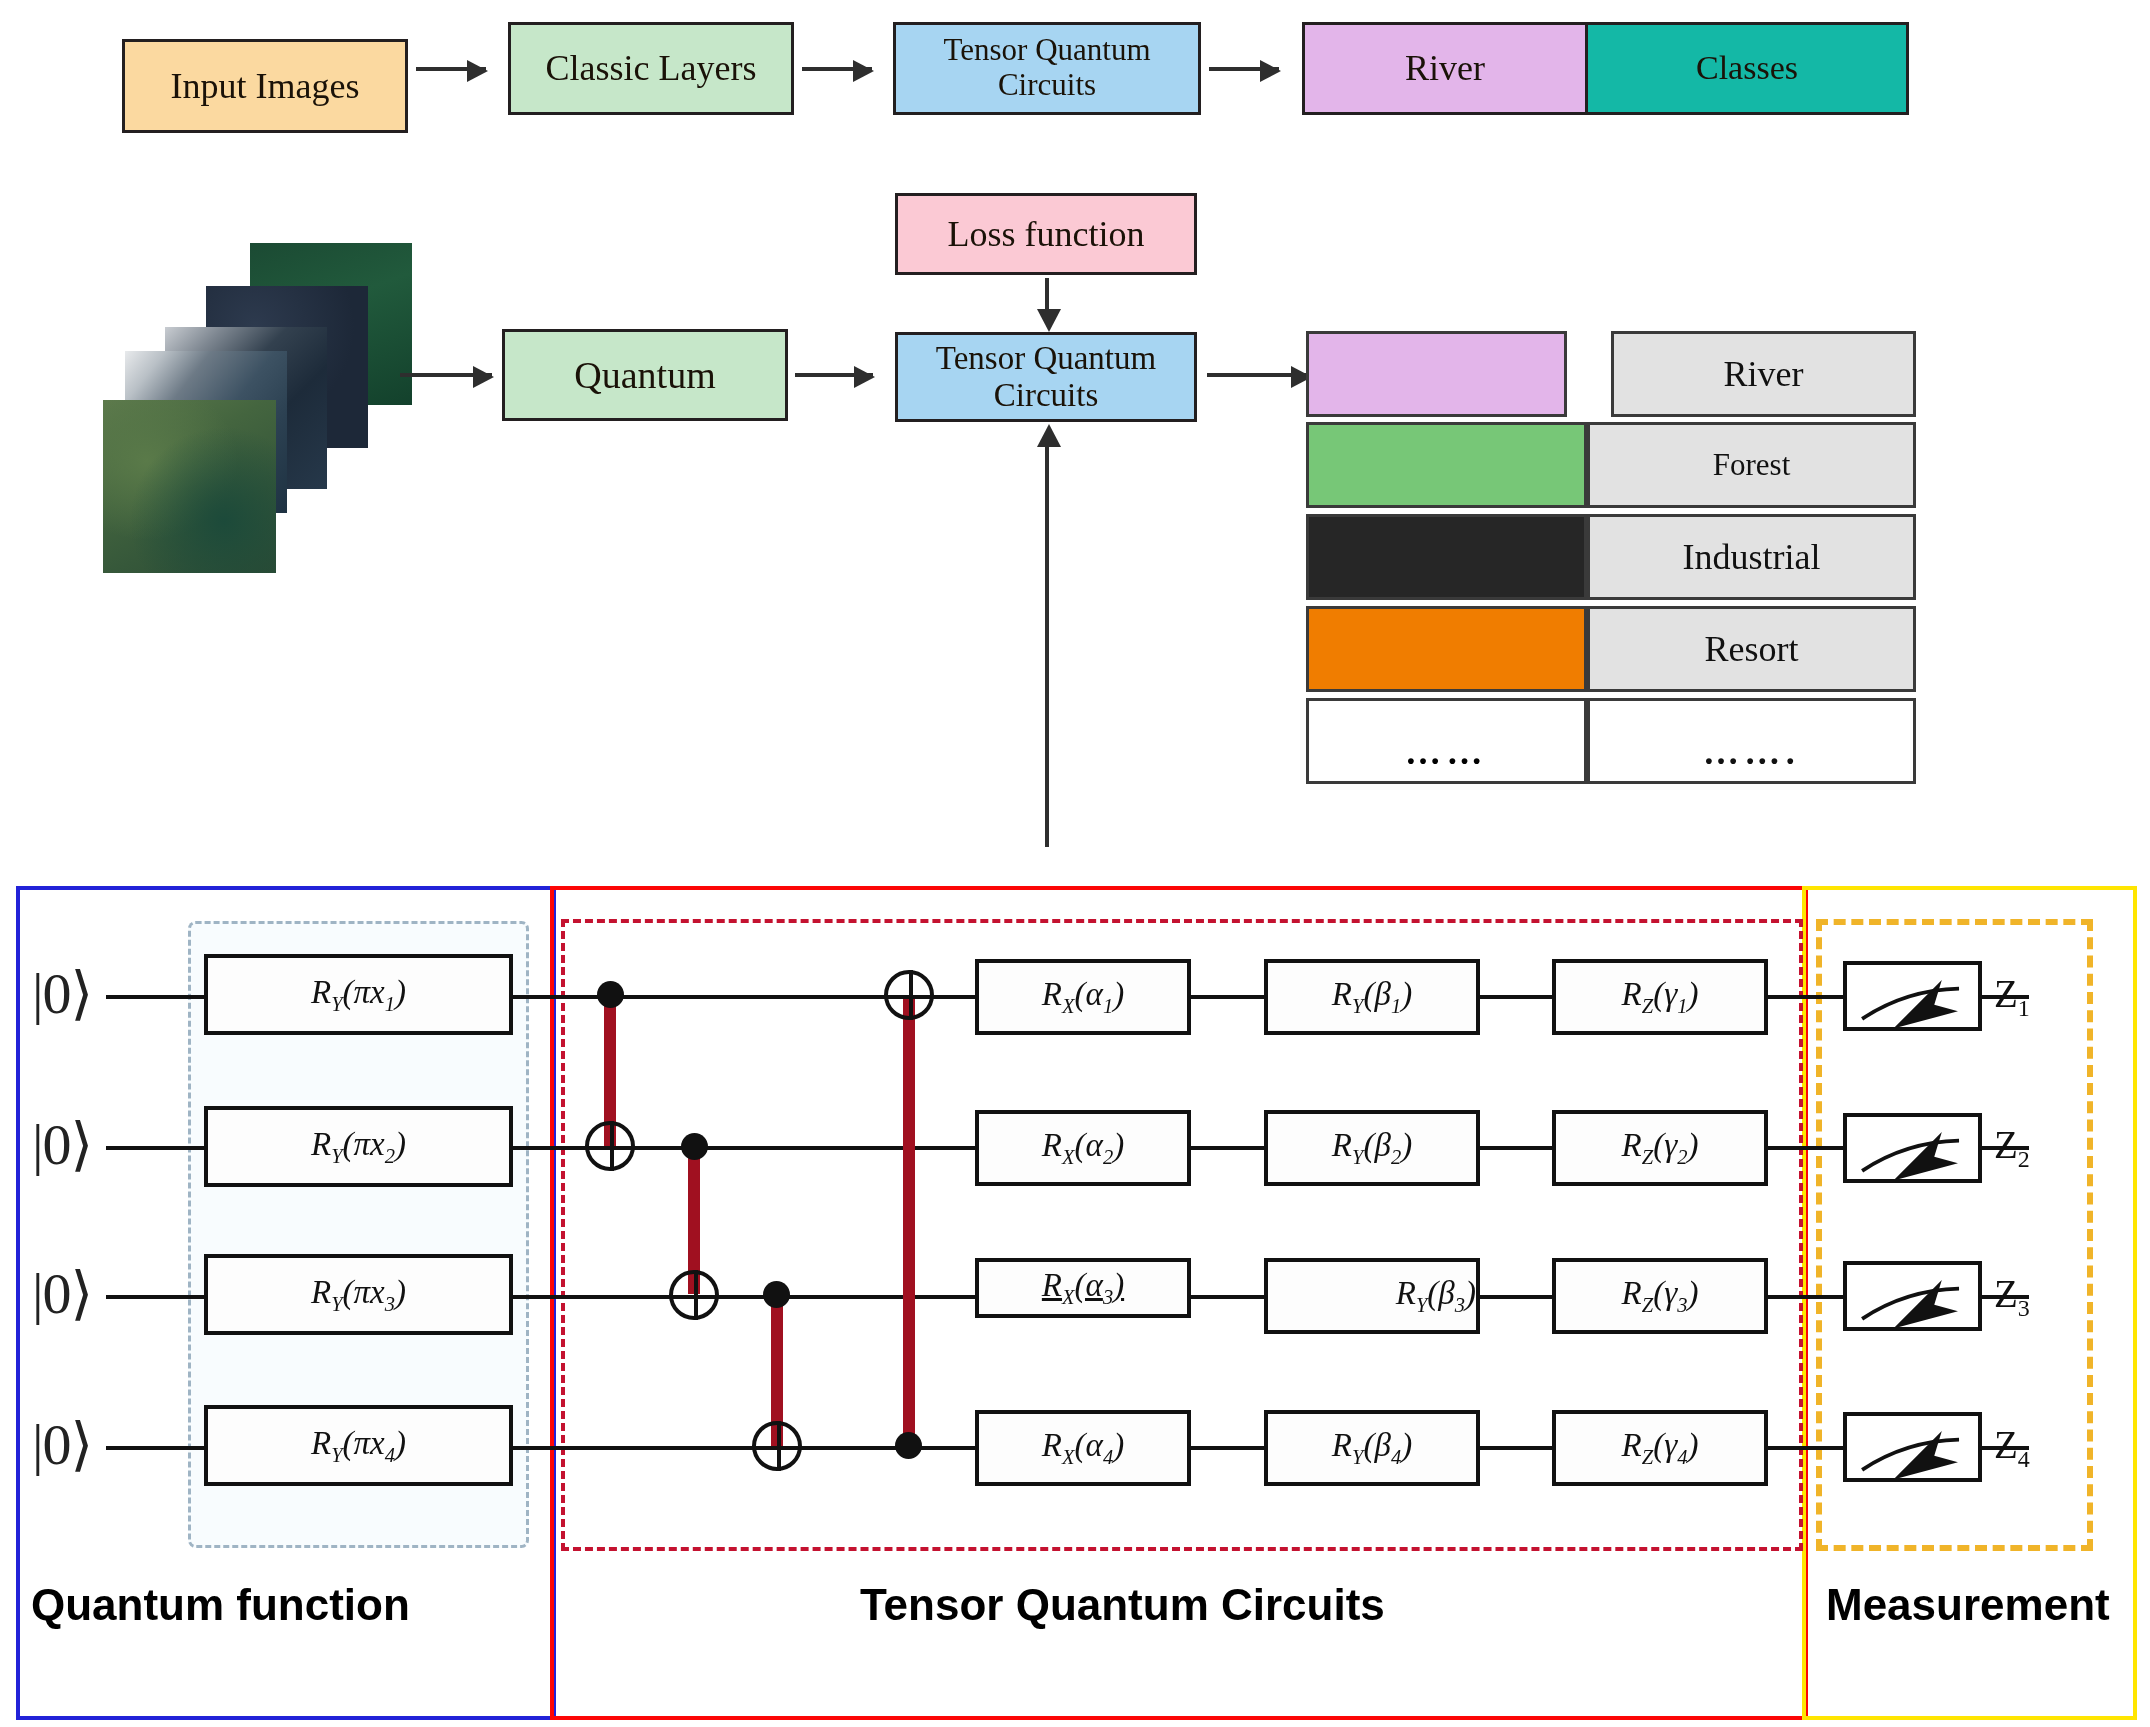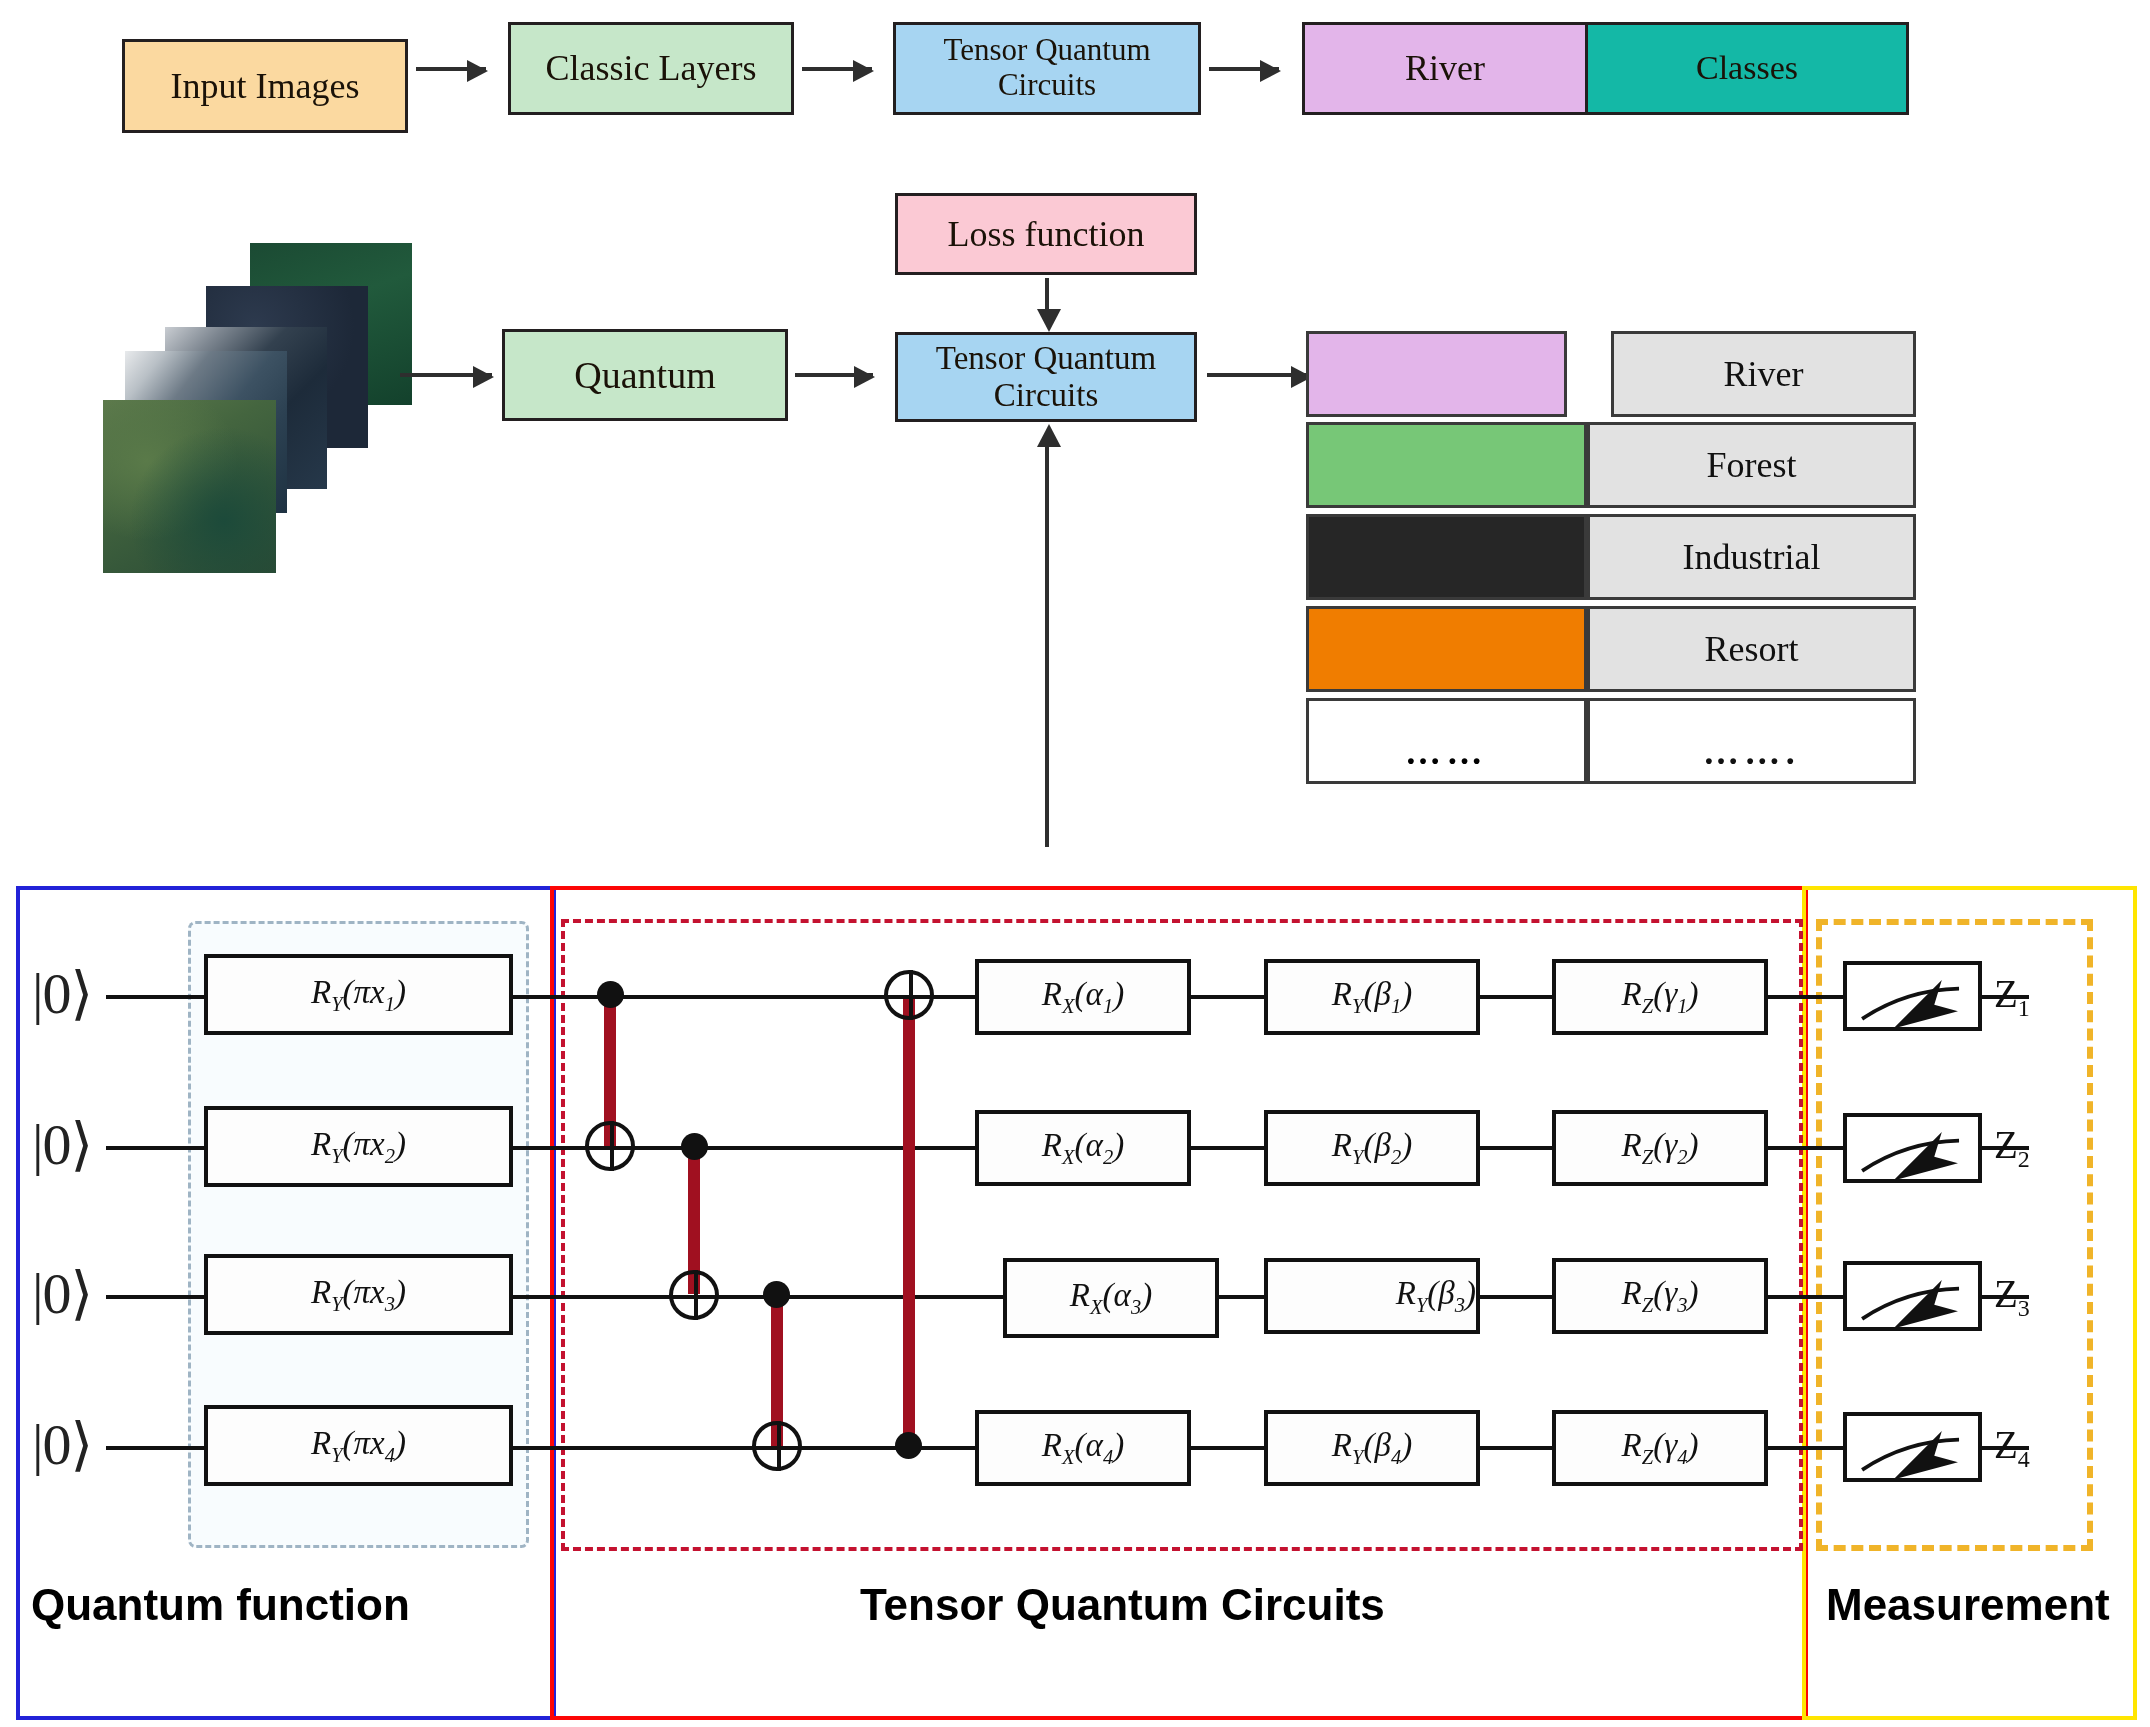--- a/index.html
+++ b/index.html
@@ -142,21 +142,21 @@
 
 <div class="legend-row" style="left:1306px;top:331px;width:610px;height:86px;gap:44px;">
   <div class="legend-swatch" style="width:281px;height:86px;background:#e3b5ea;"></div>
   <div class="legend-label" style="width:329px;height:86px;font-size:36px;">
       <span>River</span>
     </div>
 </div>
 
 <div class="legend-row" style="left:1306px;top:422px;width:610px;height:86px;">
   <div class="legend-swatch" style="width:281px;height:86px;background:#77c777;"></div>
-  <div class="legend-label" style="width:329px;height:86px;font-size:36px;">
+  <div class="legend-label" style="width:329px;height:86px;font-size:31px;">
       <span>Forest</span>
     </div>
 </div>
 
 <div class="legend-row" style="left:1306px;top:514px;width:610px;height:86px;">
   <div class="legend-swatch" style="width:281px;height:86px;background:#262626;"></div>
   <div class="legend-label" style="width:329px;height:86px;font-size:36px;">
       <span>Industrial</span>
     </div>
 </div>
@@ -239,21 +239,21 @@
   <div class="gate" style="left:975px;top:227px;width:216px;height:76px;">
     <span class="g-lbl">R<sub>X</sub>(α<sub>2</sub>)</span>
     </div>
   <div class="gate" style="left:1264px;top:227px;width:216px;height:76px;">
     <span class="g-lbl">R<sub>Y</sub>(β<sub>2</sub>)</span>
     </div>
   <div class="gate" style="left:1552px;top:227px;width:216px;height:76px;">
     <span class="g-lbl">R<sub>Z</sub>(γ<sub>2</sub>)</span>
     </div>
 
-  <div class="gate" style="left:1003px;top:375px;width:216px;height:80px;">
+  <div class="gate" style="left:975px;top:375px;width:216px;height:60px;text-decoration:underline;">
     <span class="g-lbl">R<sub>X</sub>(α<sub>3</sub>)</span>
     </div>
   <div class="gate" style="left:1264px;top:375px;width:216px;height:76px;justify-content:flex-end;">
     <span class="g-lbl">R<sub>Y</sub>(β<sub>3</sub>)</span>
     </div>
   <div class="gate" style="left:1552px;top:375px;width:216px;height:76px;">
     <span class="g-lbl">R<sub>Z</sub>(γ<sub>3</sub>)</span>
     </div>
 
   <div class="gate" style="left:975px;top:527px;width:216px;height:76px;">

